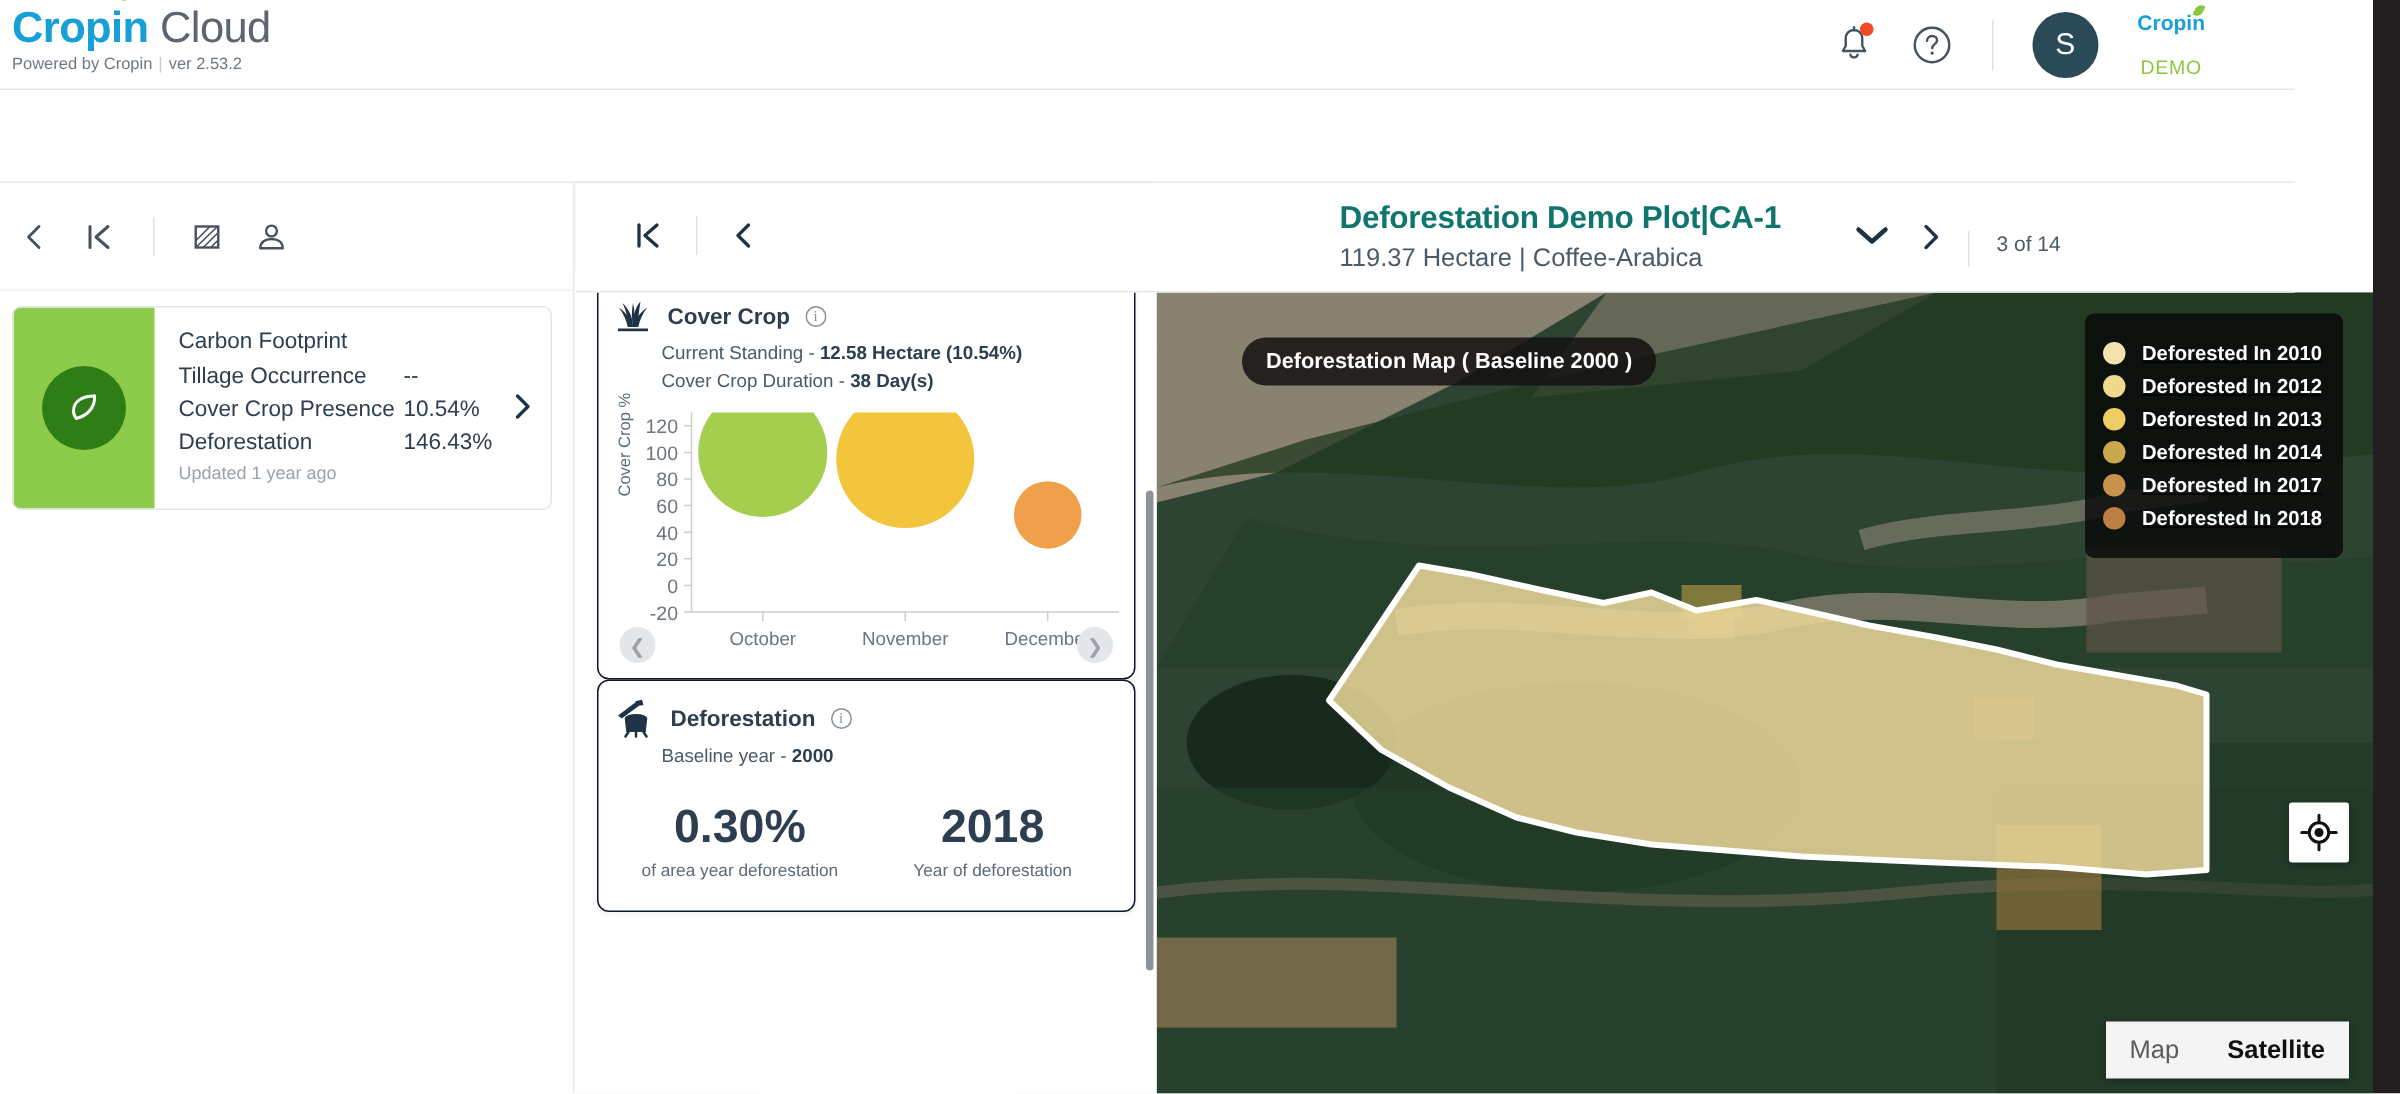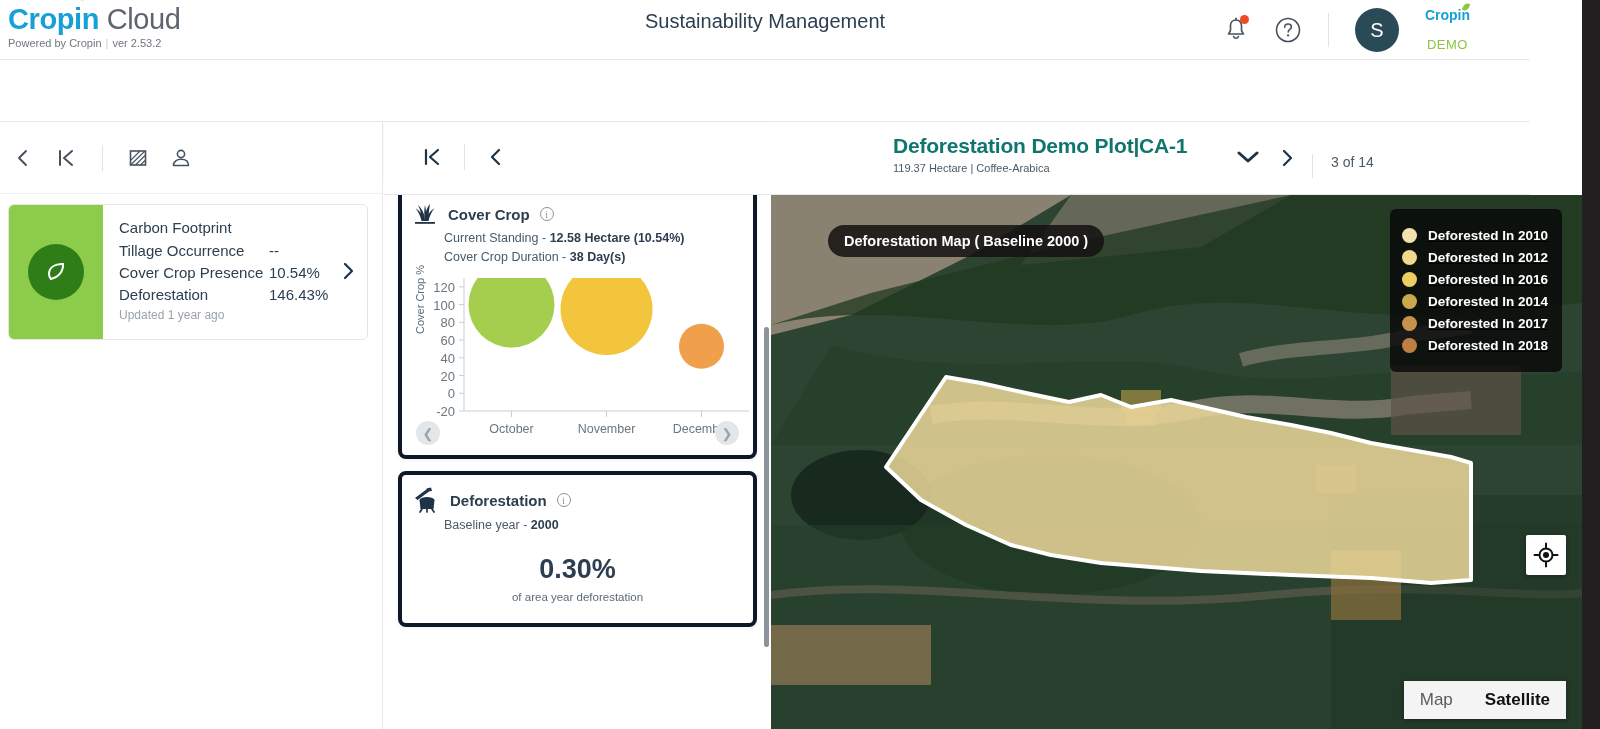--- a/index.html
+++ b/index.html
@@ -150,22 +150,22 @@
     box-shadow: 0 1px 3px rgba(0,0,0,.06);
   }
   .mid-head h2 { font-size: 20px; color: #2c3e50; font-weight: 400; }
   .mid-close { position: absolute; right: 16px; top: 16px; cursor: pointer; }
 
   .mid-scroll {
     position: absolute; top: 58px; left: 0; width: 387px; height: 549px;
     overflow: hidden; padding: 6px 14px 0 14px; background: #fff;
   }
   .card {
-    background: #fff; border: 4px solid #0f172a; border-radius: 8px;
-    box-shadow: 0 1px 4px rgba(0,0,0,.06); margin-bottom: 12px; padding: 12px 10px 8px 10px;
+    background: #fff; border: 1px solid #0f172a; border-radius: 8px;
+    box-shadow: 0 1px 4px rgba(0,0,0,.06); margin-bottom: 0; padding: 12px 10px 8px 10px;
     position: relative;
   }
   .card-head { display: flex; align-items: center; gap: 10px; }
   .card-title { font-size: 15px; font-weight: 700; color: #2c3e50; }
   .info-i {
     width: 14px; height: 14px; border: 1.3px solid #8a939b; border-radius: 50%;
     font-size: 10px; color: #8a939b; display: inline-flex;
     align-items: center; justify-content: center; font-style: normal;
     font-family: "Liberation Serif", serif;
   }
@@ -181,21 +181,21 @@
   .carousel-btn {
     position: absolute; bottom: 2px; width: 24px; height: 24px; border-radius: 50%;
     background: #e3e7ea; color: #9aa3ab; display: flex; align-items: center;
     justify-content: center; font-size: 13px; cursor: pointer;
   }
   .cb-left { left: 4px; }
   .cb-right { right: 4px; }
 
   .def-stats { display: flex; margin-top: 22px; padding-bottom: 10px; }
   .def-stat { flex: 1; text-align: center; }
-  .def-big { font-size: 27px; color: #2c3e50; font-weight: 700; }
+  .def-big { font-size: 31px; color: #2c3e50; font-weight: 700; }
   .def-sub { font-size: 11.5px; color: #5a6b7a; margin-top: 5px; line-height: 1.3; }
 
   .mid-vscroll {
     position: absolute; right: 2px; top: 205px; width: 5px; height: 320px;
     background: #8c9399; border-radius: 3px;
   }
 
   
   .map {
     position: absolute; left: 771px; top: 195px; width: 811px; height: 534px;
@@ -235,21 +235,21 @@
 
   
   .plothdr {
     position: absolute; left: 384px; top: 122px; width: 1146px; height: 73px;
     background: #fff; border-bottom: 1px solid #e6e8ea; z-index: 5;
   }
   .ph-nav { position: absolute; left: 36px; top: 22px; display: flex; align-items: center; gap: 20px; }
   .ph-sep { width: 1px; height: 26px; background: #dfe3e6; }
   .ph-center { position: absolute; left: 509px; top: 12px; }
   .ph-title { font-size: 21px; color: #0f766e; font-weight: 700; letter-spacing: -0.2px; }
-  .ph-sub { font-size: 11px; color: #4b5a67; margin-top: 4px; }
+  .ph-sub { font-size: 17px; color: #4b5a67; margin-top: 4px; }
   .ph-caret { position: absolute; left: 853px; top: 28px; cursor: pointer; }
   .ph-next { position: absolute; left: 892px; top: 24px; cursor: pointer; }
   .ph-count { position: absolute; left: 928px; top: 32px; font-size: 14px; color: #4b5a67;
               padding-left: 18px; border-left: 1px solid #dfe3e6; height: 24px; }
 
   svg { display: block; }
 </style>
 </head>
 <body>
 
@@ -259,21 +259,20 @@
     <div class="brand">
       <div class="brand-line1">
         <span class="brand-cropin">Cropin</span><span class="brand-leaf"></span>
         <span class="brand-cloud">Cloud</span>
       </div>
       <div class="brand-line2">
         <span>Powered by Cropin</span><span class="brand-sep">|</span><span>ver 2.53.2</span>
       </div>
     </div>
 
-    <div class="app-title">Sustainability Management</div>
 
     <div class="hdr-right">
       <div class="icon-btn">
         <svg width="24" height="26" viewBox="0 0 24 26">
           <path d="M12 3c-3.3 0-5.5 2.4-5.5 5.6v4.9L4.6 17h14.8l-1.9-3.5V8.6C17.5 5.4 15.3 3 12 3z" fill="none" stroke="#46525e" stroke-width="1.6" stroke-linejoin="round"></path>
           <path d="M12 1.2v1.6" stroke="#46525e" stroke-width="1.6" stroke-linecap="round"></path>
           <path d="M9.6 19.5a2.5 2.5 0 0 0 4.8 0" fill="none" stroke="#46525e" stroke-width="1.6" stroke-linecap="round"></path>
         </svg>
         <span class="badge-dot"></span>
       </div>
@@ -423,21 +422,21 @@
       <div class="legend-row">
         <span class="legend-dot" style="background:#f2e3ae"></span>
         <span class="legend-txt">Deforested In 2010</span>
       </div>
       <div class="legend-row">
         <span class="legend-dot" style="background:#f0d88c"></span>
         <span class="legend-txt">Deforested In 2012</span>
       </div>
       <div class="legend-row">
         <span class="legend-dot" style="background:#eece63"></span>
-        <span class="legend-txt">Deforested In 2016</span>
+        <span class="legend-txt">Deforested In 2013</span>
       </div>
       <div class="legend-row">
         <span class="legend-dot" style="background:#c9a84e"></span>
         <span class="legend-txt">Deforested In 2014</span>
       </div>
       <div class="legend-row">
         <span class="legend-dot" style="background:#c8924c"></span>
         <span class="legend-txt">Deforested In 2017</span>
       </div>
       <div class="legend-row">
@@ -558,20 +557,24 @@
         </div>
         <div class="sub-line">
           <span>Baseline year -</span>
           <b>2000</b>
         </div>
         <div class="def-stats">
           <div class="def-stat">
             <div class="def-big">0.30%</div>
             <div class="def-sub">of area year deforestation</div>
           </div>
+          <div class="def-stat">
+            <div class="def-big">2018</div>
+            <div class="def-sub">Year of deforestation</div>
+          </div>
         </div>
       </div>
     </div>
 
     <div class="mid-vscroll"></div>
   </div>
 
   <div class="plothdr">
     <div class="ph-nav">
       <span>

